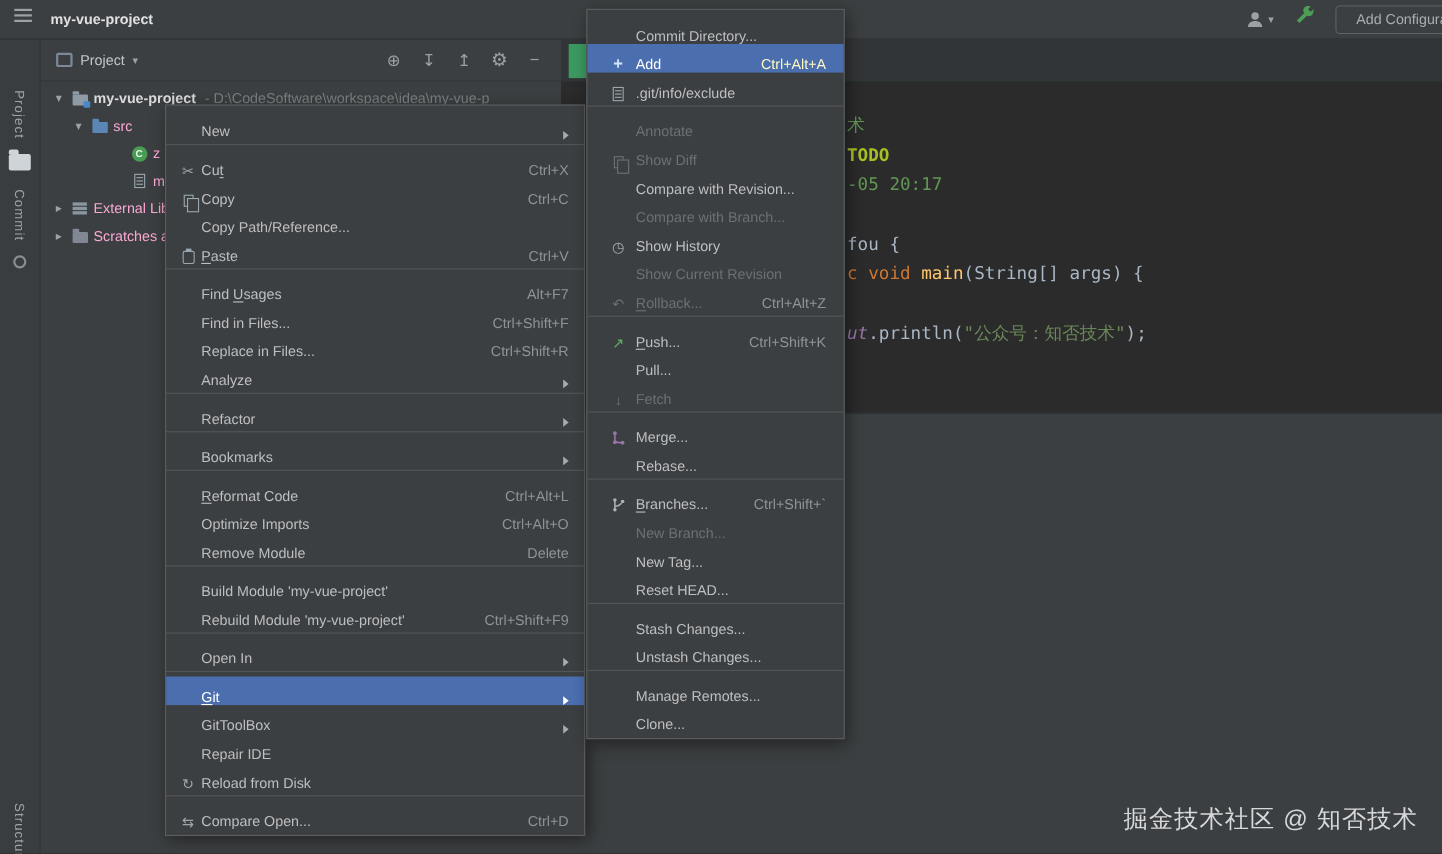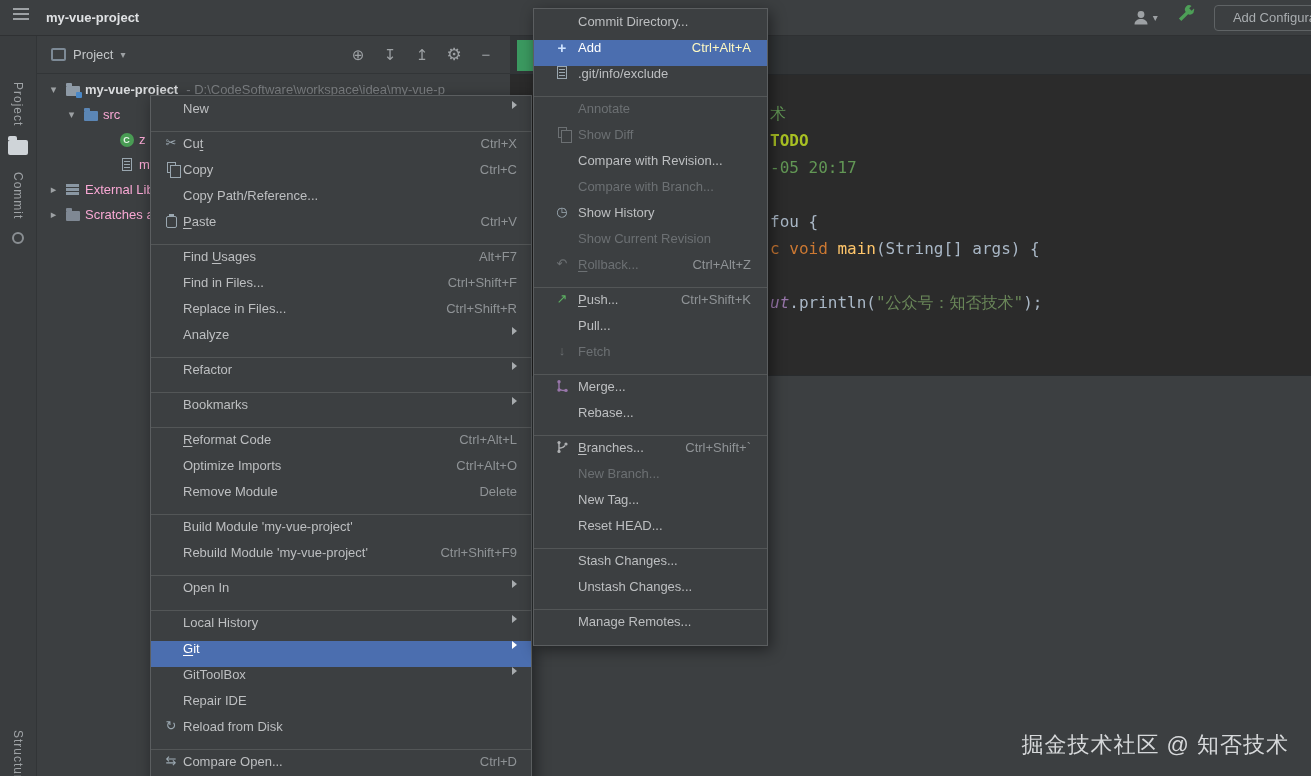--- a/index.html
+++ b/index.html
@@ -74,21 +74,21 @@
 .tok-comment{color:#629755}
 .tok-todo{color:#a8c023;font-weight:bold;}
 .tok-field{color:#9876aa;font-style:italic}
 .editor-lower{position:absolute;left:510px;top:375px;right:0;bottom:0;background:#3c3f41;border-top:1px solid #292c2e;z-index:1}
 .watermark{position:absolute;right:22px;bottom:16px;font-size:22px;color:#d6d8da;letter-spacing:1px}
 
 
 .menu{position:absolute;background:#3c3f41;border:1px solid #5b5e60;box-shadow:3px 4px 14px rgba(0,0,0,.45);padding:5px 0;font-size:13px}
 .context-menu{left:150px;top:95px;width:382px;z-index:40}
 .git-submenu{left:533px;top:8px;width:235px;z-index:50}
-.menu-item{height:26px;display:flex;align-items:flex-start;padding:0 14px 0 8px;color:#bdbfc1;cursor:pointer}
+.menu-item{height:26px;display:flex;align-items:flex-end;padding:0 14px 0 8px;color:#bdbfc1;cursor:pointer}
 .git-submenu .menu-item{padding-left:12px;padding-right:16px}
 .mi-icon{width:24px;min-width:24px;display:flex;align-items:center;justify-content:center}
 .git-submenu .mi-icon{width:32px;min-width:32px}
 .mi-label{white-space:nowrap}
 .mi-label u{text-decoration:underline;text-underline-offset:2px}
 .mi-right{margin-left:auto;padding-left:28px;color:#8f9396;white-space:nowrap;display:flex;align-items:center}
 .menu-item.selected{background:#4b6eaf}
 .menu-item.selected .mi-label{color:#fff}
 .menu-item.selected .mi-right{color:#fef9c3}
 .menu-item.disabled .mi-label{color:#6c7073}
@@ -300,27 +300,20 @@
     </div>
     <div class="menu-sep"></div>
     <div class="menu-item">
       <span class="mi-icon"></span>
       <span class="mi-label">Open In</span>
       <span class="mi-right">
         <span class="tri"></span>
       </span>
     </div>
     <div class="menu-sep"></div>
-    <div class="menu-item">
-      <span class="mi-icon"></span>
-      <span class="mi-label">Local History</span>
-      <span class="mi-right">
-        <span class="tri"></span>
-      </span>
-    </div>
     <div class="menu-item selected">
       <span class="mi-icon"></span>
       <span class="mi-label"><u>G</u>it</span>
       <span class="mi-right">
         <span class="tri"></span>
       </span>
     </div>
     <div class="menu-item">
       <span class="mi-icon"></span>
       <span class="mi-label">GitToolBox</span>
@@ -487,13 +480,18 @@
       <span class="mi-icon"></span>
       <span class="mi-label">Unstash Changes...</span>
       <span class="mi-right"></span>
     </div>
     <div class="menu-sep"></div>
     <div class="menu-item">
       <span class="mi-icon"></span>
       <span class="mi-label">Manage Remotes...</span>
       <span class="mi-right"></span>
     </div>
+    <div class="menu-item">
+      <span class="mi-icon"></span>
+      <span class="mi-label">Clone...</span>
+      <span class="mi-right"></span>
+    </div>
   </div>
 
 </body></html>

